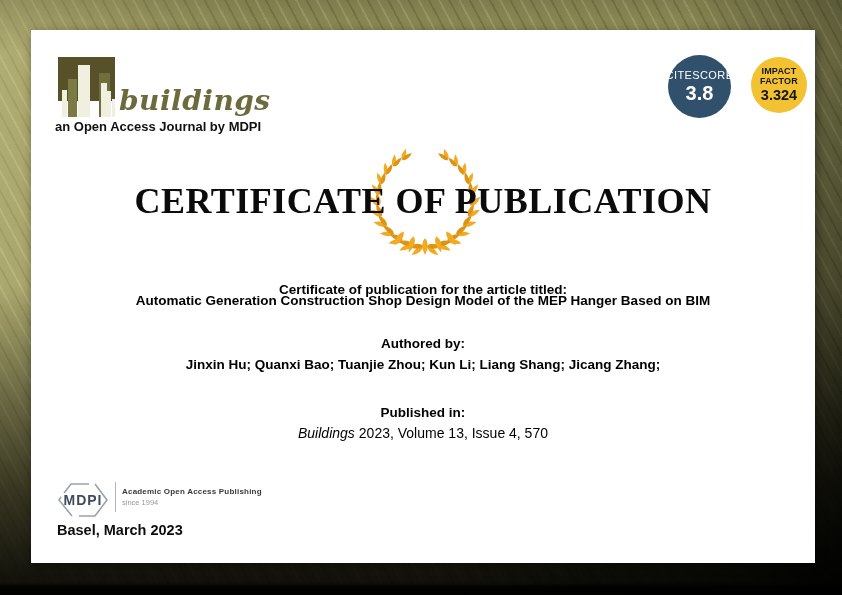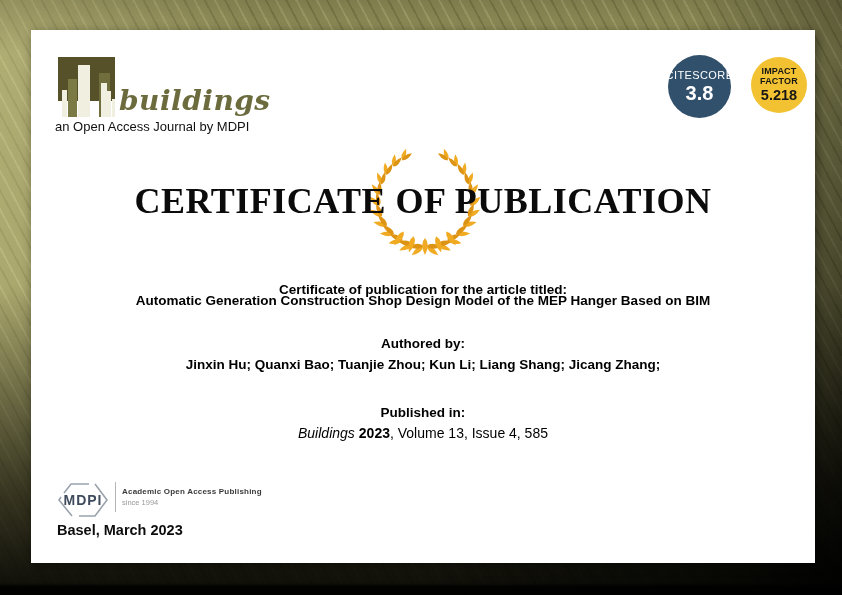--- a/index.html
+++ b/index.html
@@ -18,21 +18,21 @@
       linear-gradient(to bottom, rgba(20,18,6,0.18) 0%, rgba(20,18,6,0) 9%, rgba(20,18,6,0) 48%, rgba(14,13,5,0.72) 82%, rgba(4,4,2,0.95) 100%),
       linear-gradient(100deg, rgba(210,205,145,0.45) 0%, rgba(210,205,145,0) 28%),
       repeating-linear-gradient(62deg, rgba(240,235,180,0.22) 0 2px, rgba(240,235,180,0) 2px 9px, rgba(55,53,18,0.20) 9px 11px, rgba(55,53,18,0) 11px 18px);
   }
   .card{position:absolute;left:31px;top:30px;width:784px;height:533px;background:#ffffff;
         box-shadow:2px 3px 10px rgba(0,0,0,0.45)}
   
   .logo-icon{position:absolute;left:24px;top:27px;width:60px;height:60px}
   .wordmark{position:absolute;left:88px;top:54px;font-family:"DejaVu Serif","Liberation Serif",serif;
             font-style:italic;font-weight:700;font-size:28px;color:var(--logo-green);letter-spacing:.5px}
-  .tagline{position:absolute;left:24px;top:89px;font-size:13px;font-weight:400;color:var(--text-dark)}
+  .tagline{position:absolute;left:24px;top:89px;font-size:13px;font-weight:700;color:var(--text-dark)}
   .badge{position:absolute;border-radius:50%;display:flex;flex-direction:column;align-items:center;justify-content:center;text-align:center}
   .badge.cite{left:637px;top:25px;width:63px;height:63px;background:var(--citescore-bg);color:#fff}
   .badge.cite .lbl{font-size:11px;letter-spacing:.4px;font-weight:400}
   .badge.cite .val{font-size:20px;font-weight:700;margin-top:1px}
   .badge.impact{left:720px;top:27px;width:56px;height:56px;background:var(--impact-bg);color:#161616}
   .badge.impact .lbl{font-size:9px;font-weight:700;line-height:1.08;letter-spacing:.2px}
   .badge.impact .val{font-size:14.5px;font-weight:700;margin-top:1px}
   
   .wreath{position:absolute;left:314px;top:106px;width:160px;height:130px;z-index:1}
   .cert-title{position:absolute;left:0;top:150px;width:100%;text-align:center;z-index:2;
@@ -41,21 +41,21 @@
   
   .tline{position:absolute;left:0;width:100%;text-align:center;color:#000;
          font-weight:700;font-size:13.5px;line-height:15.5px}
   .t-intro{top:252px}
   .t-article{top:263px}
   .t-authlabel{top:306px}
   .t-authors{top:327px}
   .t-publabel{top:375px}
   .t-publine{top:396px;font-size:14px}
   .pub-journal{font-style:italic;font-weight:400}
-  .pub-year{font-weight:700;margin-left:4px}
+  .pub-year{font-weight:400;margin-left:4px}
   .pub-rest{font-weight:400}
   
   .mdpi-logo{position:absolute;left:26px;top:450px;width:52px;height:40px}
   .mdpi-divider{position:absolute;left:84px;top:452px;width:1px;height:30px;background:#b5b5b5}
   .publisher{position:absolute;left:91px;top:457px}
   .publisher .l1{font-size:8px;font-weight:700;color:#3a3a3a;letter-spacing:.2px}
   .publisher .l2{font-size:7.5px;color:#9a9a9a;margin-top:2px}
   .place-date{position:absolute;left:26px;top:492px;font-size:14.5px;font-weight:700;color:#0d0d0d}
 </style>
 </head>
@@ -81,21 +81,21 @@
 
     <div class="badge cite">
       <div class="lbl">CITESCORE</div>
       <div class="val">3.8</div>
     </div>
     <div class="badge impact">
       <div class="lbl">
         <div>IMPACT</div>
         <div>FACTOR</div>
       </div>
-      <div class="val">5.218</div>
+      <div class="val">3.324</div>
     </div>
 
     <svg id="wreath" class="wreath" viewBox="0 0 160 130">
         <path d="M0,0 Q4.2314606741573035,-3.989662921348315 12.089887640449438,0 Q4.2314606741573035,3.989662921348315 0,0" transform="translate(103.0,24.2) rotate(-109.6)" fill="#f0ab22"></path>
         <path d="M0,0 Q4.2314606741573035,-3.989662921348315 12.089887640449438,0 Q4.2314606741573035,3.989662921348315 0,0" transform="translate(103.0,24.2) rotate(-145.4)" fill="#dd9314"></path>
         <path d="M0,0 Q4.324055158324821,-4.0769662921348315 12.354443309499489,0 Q4.324055158324821,4.0769662921348315 0,0" transform="translate(111.6,30.6) rotate(-96.2)" fill="#f0ab22"></path>
         <path d="M0,0 Q4.324055158324821,-4.0769662921348315 12.354443309499489,0 Q4.324055158324821,4.0769662921348315 0,0" transform="translate(111.6,30.6) rotate(-132.0)" fill="#dd9314"></path>
         <path d="M0,0 Q4.416649642492339,-4.164269662921348 12.61899897854954,0 Q4.416649642492339,4.164269662921348 0,0" transform="translate(118.5,38.9) rotate(-82.7)" fill="#f0ab22"></path>
         <path d="M0,0 Q4.416649642492339,-4.164269662921348 12.61899897854954,0 Q4.416649642492339,4.164269662921348 0,0" transform="translate(118.5,38.9) rotate(-118.5)" fill="#dd9314"></path>
         <path d="M0,0 Q4.509244126659857,-4.251573033707865 12.883554647599592,0 Q4.509244126659857,4.251573033707865 0,0" transform="translate(123.3,48.5) rotate(-69.3)" fill="#f0ab22"></path>
@@ -149,21 +149,21 @@
     <div class="cert-title">CERTIFICATE OF PUBLICATION</div>
 
     <div class="tline t-intro">Certificate of publication for the article titled:</div>
     <div class="tline t-article">Automatic Generation Construction Shop Design Model of the MEP Hanger Based on BIM</div>
     <div class="tline t-authlabel">Authored by:</div>
     <div class="tline t-authors">
       <div>Jinxin Hu; Quanxi Bao; Tuanjie Zhou; Kun Li; Liang Shang; Jicang Zhang;</div>
     </div>
     <div class="tline t-publabel">Published in:</div>
     <div class="tline t-publine">
-      <span class="pub-journal">Buildings</span><span class="pub-year">2023</span><span class="pub-rest">, Volume 13, Issue 4, 585</span>
+      <span class="pub-journal">Buildings</span><span class="pub-year">2023</span><span class="pub-rest">, Volume 13, Issue 4, 570</span>
     </div>
 
     <svg class="mdpi-logo" viewBox="0 0 52 40">
       <path d="M7,13 L14,4 L32,4" fill="none" stroke="#9aa3ad" stroke-width="1.6"></path>
       <path d="M38,4 L50,20 L38,36 L22,36" fill="none" stroke="#9aa3ad" stroke-width="1.6"></path>
       <path d="M15,36 L2,20 L4,17" fill="none" stroke="#9aa3ad" stroke-width="1.6"></path>
       <text x="26" y="25" text-anchor="middle" font-family="Liberation Sans, sans-serif" font-size="14" font-weight="bold" letter-spacing="1" fill="#3f4b5c">MDPI</text>
     </svg>
     <div class="mdpi-divider"></div>
     <div class="publisher">

